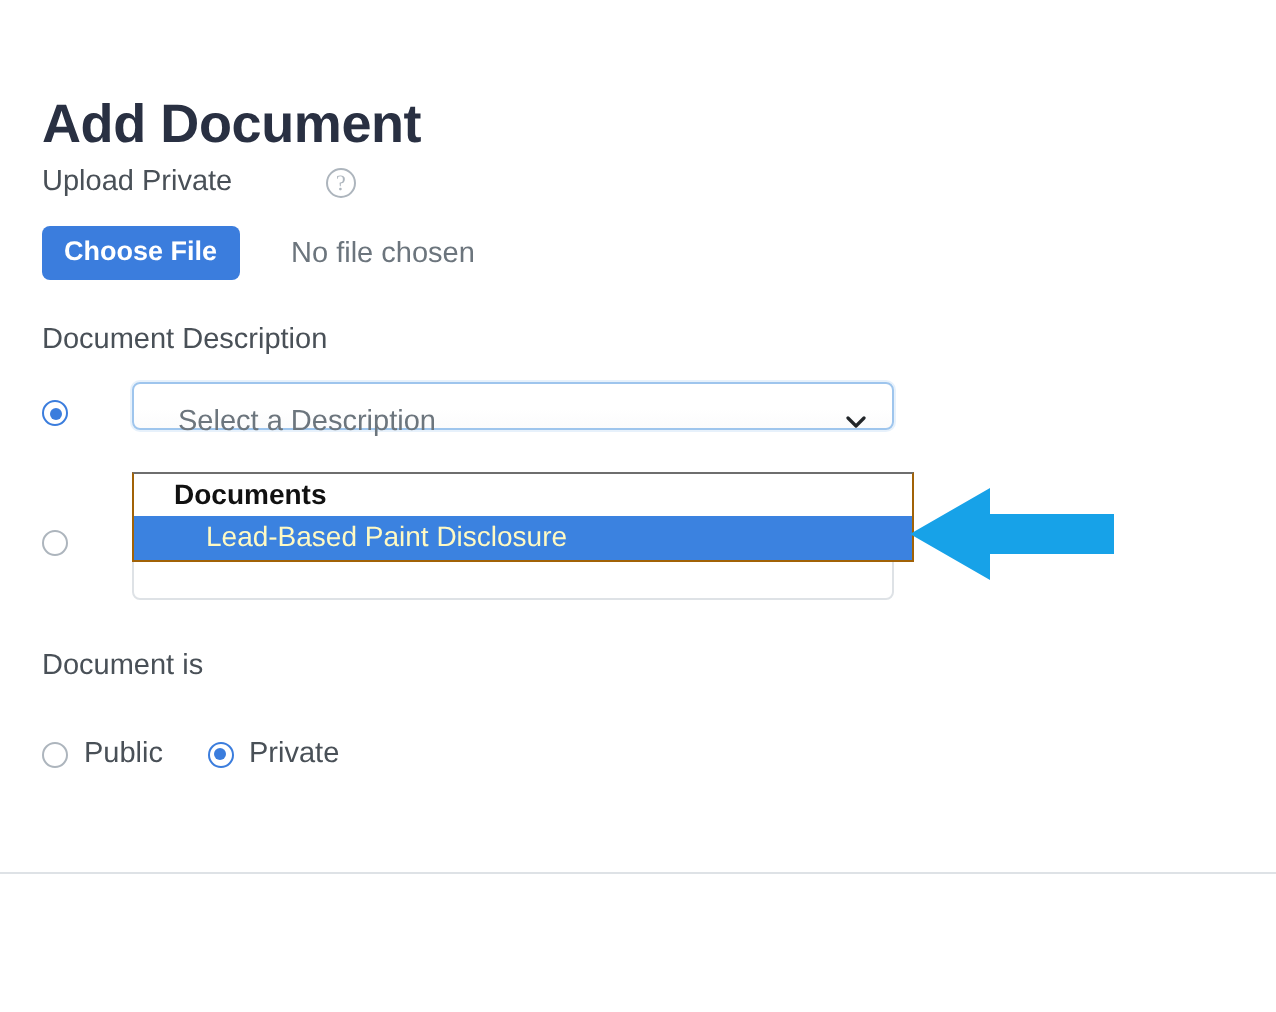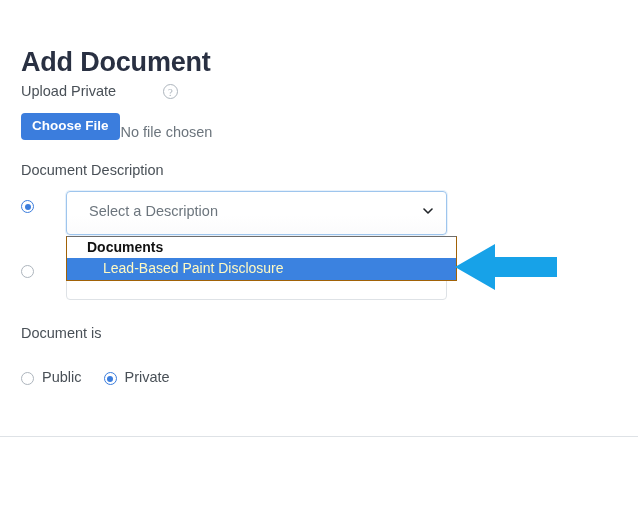--- a/index.html
+++ b/index.html
@@ -66,36 +66,36 @@
     text-align: center;
     box-sizing: border-box;
     font-family: "Liberation Serif", serif;
   }
 
   .file-row {
     position: absolute;
     left: 21px;
     top: 113px;
     display: flex;
-    align-items: flex-end;
+    align-items: center;
   }
   .choose-file-btn {
     background: #3b7ddd;
     color: #fff;
     font-size: 13.5px;
     font-weight: bold;
     padding: 6px 11px 7px 11px;
     border: none;
     border-radius: 4px;
     line-height: 14px;
     cursor: pointer;
     font-family: "Liberation Sans", sans-serif;
   }
   .file-name {
-    margin-left: 1px;
+    margin-left: 26px;
     font-size: 14.5px;
     color: #6c757d;
   }
 
   
   .radio {
     position: absolute;
     width: 13px;
     height: 13px;
     border-radius: 50%;
@@ -119,21 +119,21 @@
     background: #3b7ddd;
   }
   .radio-desc-select { left: 21px; top: 200px; }
   .radio-desc-text   { left: 21px; top: 265px; }
 
   .select-box {
     position: absolute;
     left: 66px;
     top: 191px;
     width: 381px;
-    height: 44px;
+    height: 24px;
     box-sizing: border-box;
     border: 1px solid #9ec5ed;
     border-radius: 4px;
     background: linear-gradient(180deg, #ffffff 0%, #ffffff 55%, #fbfbfc 100%);
     box-shadow: 0 0 0 1px rgba(120,180,235,0.18);
   }
   .select-text {
     position: absolute;
     left: 22px;
     top: 11px;
@@ -192,21 +192,21 @@
     background: #3b82e0;
     padding: 2px 0 4px 36px;
   }
 
   
   .radio-row {
     position: absolute;
     left: 21px;
     top: 369px;
     display: flex;
-    align-items: flex-end;
+    align-items: center;
   }
   .radio-inline {
     position: relative;
     width: 13px;
     height: 13px;
     border-radius: 50%;
     border: 1px solid #adb5bd;
     background: #fff;
     box-sizing: border-box;
     display: inline-block;

